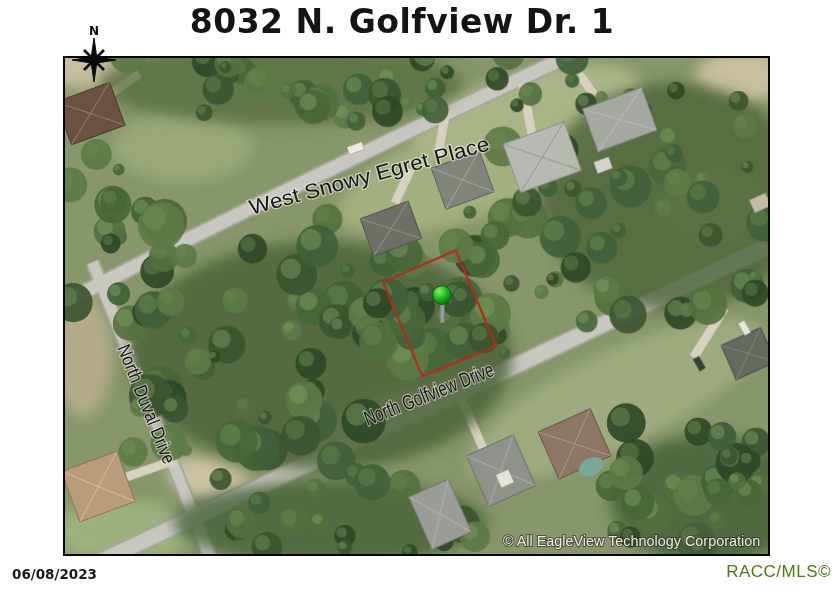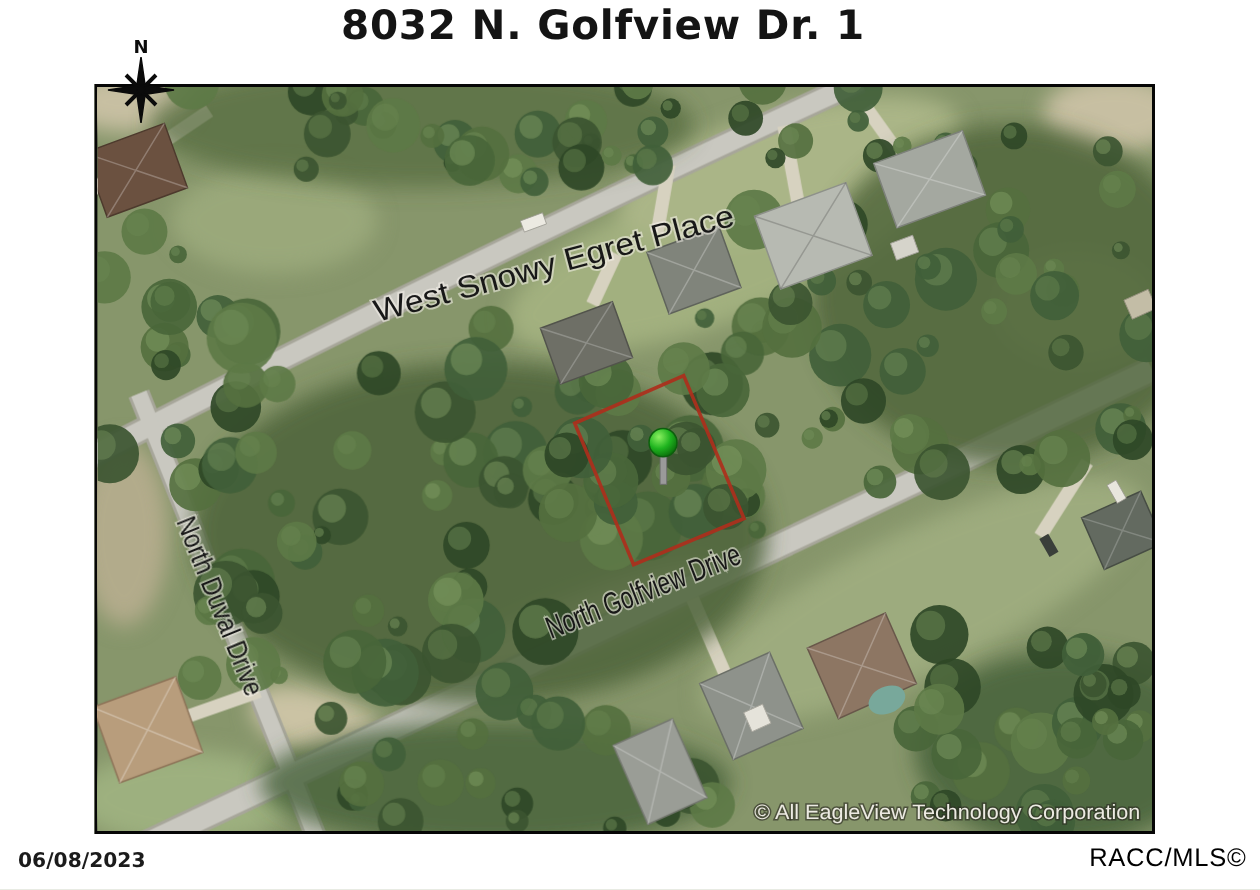--- a/index.html
+++ b/index.html
@@ -1,26 +1,26 @@
 <!DOCTYPE html>
 <html><head>
 <meta charset="utf-8">
 <style>
   html,body{margin:0;padding:0;background:#ffffff;}
   .page{position:relative;width:840px;height:593px;background:#ffffff;overflow:hidden;
         font-family:"DejaVu Sans","Liberation Sans",sans-serif;}
   .title{position:absolute;top:2px;left:0;width:100%;box-sizing:border-box;padding-right:36px;
-         text-align:center;font-size:27px;font-weight:700;color:#141414;letter-spacing:.5px;}
+         text-align:center;font-size:33px;font-weight:700;color:#141414;letter-spacing:.5px;}
   .mapbox{position:absolute;left:63px;top:56px;width:703px;height:496px;
           border:2px solid #060606;background:#87966b;z-index:1;}
   .mapbox svg{display:block;width:100%;height:100%;}
   .compass{position:absolute;left:70px;top:23px;width:48px;height:60px;z-index:3;}
   .footer-date{position:absolute;left:12px;top:566px;font-size:13.5px;font-weight:700;color:#1b1b1b;}
   .footer-credit{position:absolute;right:9px;top:562px;font-size:17px;font-weight:400;
-                 color:#000000;font-family:"Liberation Sans",sans-serif;letter-spacing:.5px;}
+                 color:#4d7c0f;font-family:"Liberation Sans",sans-serif;letter-spacing:.5px;}
   .street-label{font-family:"Liberation Sans",sans-serif;font-size:21px;fill:#181818;
                 stroke:rgba(245,243,235,0.55);stroke-width:2.5px;paint-order:stroke;}
   .street-label.small{font-size:19px;}
   .copyright{font-family:"Liberation Sans",sans-serif;font-size:14px;fill:#eceae2;
              stroke:rgba(45,45,36,0.65);stroke-width:2px;paint-order:stroke;}
   .compass-n{font-family:"DejaVu Sans",sans-serif;font-size:12px;font-weight:700;fill:#0b0b0b;}
 </style>
 </head>
 <body>
 

